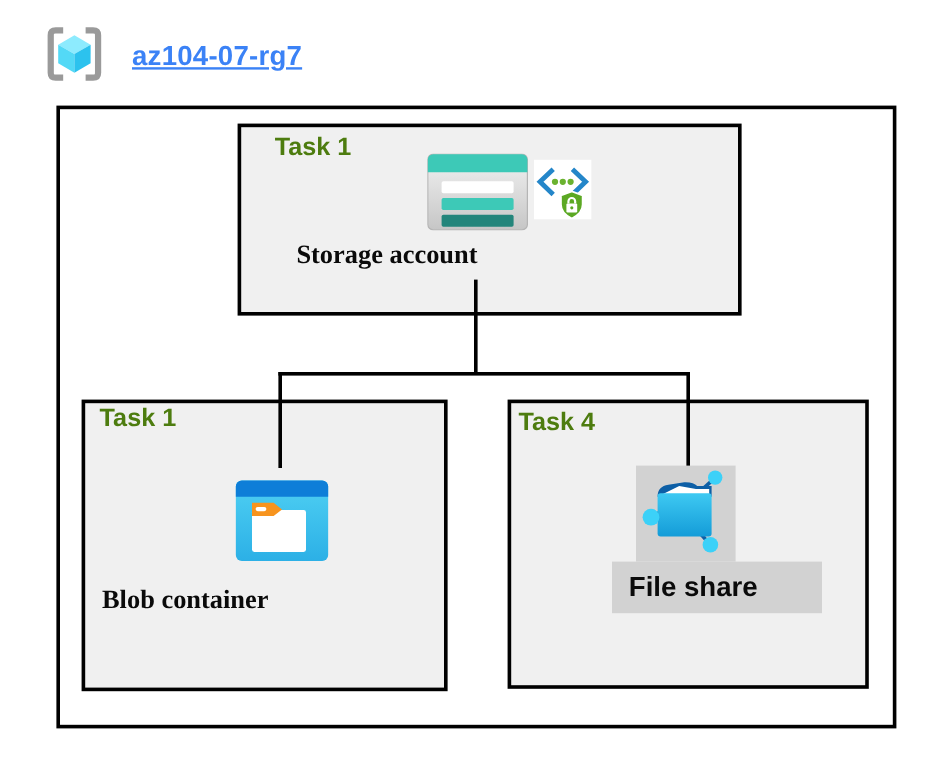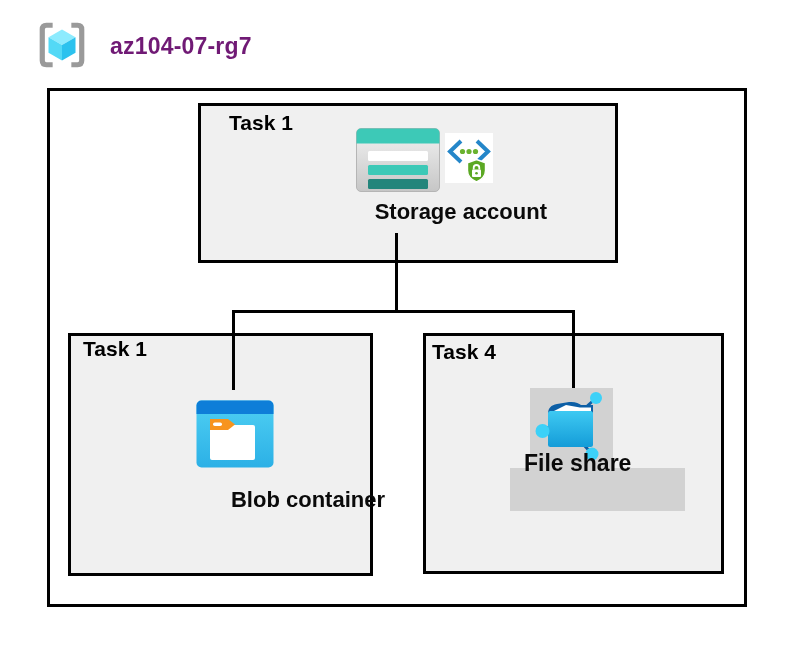--- a/index.html
+++ b/index.html
@@ -4,52 +4,53 @@
 <style>
   html, body { margin:0; padding:0; background:#ffffff; }
   .canvas {
     position:relative; width:788px; height:647px; background:#ffffff;
     font-family:"Liberation Sans", sans-serif; overflow:hidden;
   }
   
   .rg-header-icon { position:absolute; left:35px; top:18px; width:54px; height:54px; }
   .rg-title {
     position:absolute; left:110px; top:33px; font-size:23px; font-weight:bold;
-    color:#701a75; letter-spacing:0.2px;
+    color:#3b82f6; letter-spacing:0.2px;text-decoration:underline;
   }
   
   .rg-box {
     position:absolute; left:47px; top:88px; width:700px; height:519px;
     border:3px solid #000; box-sizing:border-box; background:#ffffff;
   }
   
   .task-box {
     position:absolute; background:#f0f0f0; border:3px solid #000; box-sizing:border-box;
   }
   .task1 { left:198px; top:103px; width:420px; height:160px; }
   .task2 { left:68px;  top:333px; width:305px; height:243px; }
   .task3 { left:423px; top:333px; width:301px; height:241px; }
   .task-label {
-    position:absolute; font-size:21px; font-weight:bold; color:#000000;text-align:center;
+    position:absolute; font-size:21px; font-weight:bold; color:#4d7c0f;text-align:center;
   }
   .res-label {
     position:absolute; font-size:22px; font-weight:bold; color:#0a0a0a;
-    text-align:right;
+    text-align:left;
+    font-family:Liberation Serif, serif;
   }
   
   .icon { position:absolute; }
   .storage-icon  { left:356px; top:128px; width:84px; height:64px; }
   .endpoint-icon { left:445px; top:133px; width:48px; height:50px; }
   .blob-icon     { left:196px; top:400px; width:78px; height:68px; }
   .fs-icon       { left:535px; top:390px; width:74px; height:72px; z-index:4; }
   
   .fs-bg-square { position:absolute; left:530px; top:388px; width:83px; height:80px; background:#d2d2d2; z-index:3; }
   .fs-bg-label  { position:absolute; left:510px; top:468px; width:175px; height:43px; background:#d2d2d2; z-index:3; }
   .fs-text {
-    position:absolute; left:524px; top:450px; font-size:23px; font-weight:bold; color:#0a0a0a; z-index:5;
+    position:absolute; left:524px; top:476px; font-size:23px; font-weight:bold; color:#0a0a0a; z-index:5;
   }
   
   .line { position:absolute; background:#000; z-index:2; }
   .v1 { left:395px; top:233px; width:3px;  height:79px; }
   .h1 { left:232px; top:310px; width:343px; height:3px; }
   .v2 { left:232px; top:310px; width:3px;  height:80px; }
   .v3 { left:572px; top:310px; width:3px;  height:80px; }
 </style>
 </head>
 <body>

